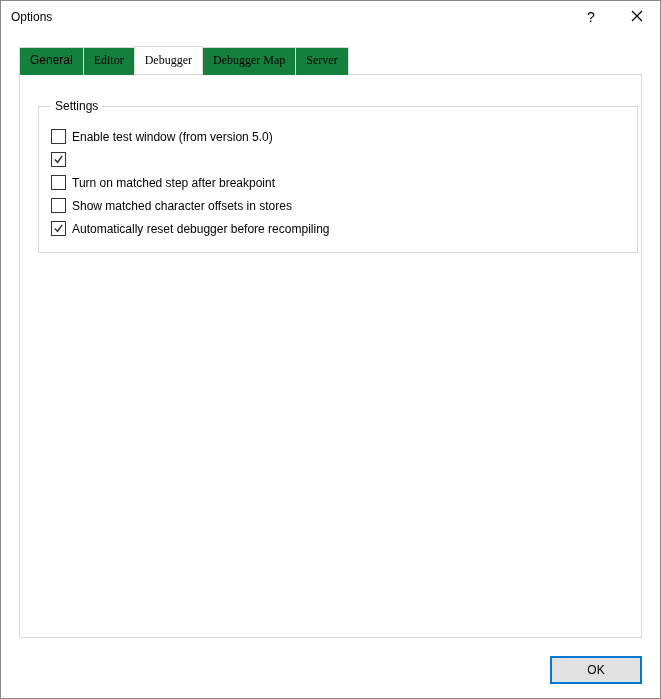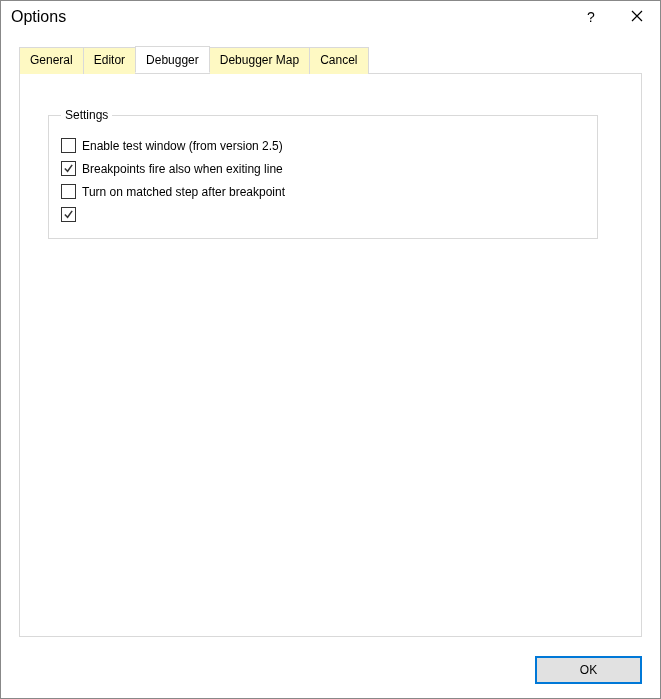--- a/index.html
+++ b/index.html
@@ -16,21 +16,21 @@
   }
   .titlebar {
     display: flex;
     align-items: center;
     height: 32px;
     padding: 0 0 0 10px;
     background: #ffffff;
   }
   .titlebar .title {
     flex: 1;
-    font-size: 16px;
+    font-size: 12px;
   }
   .titlebar .controls {
     display: flex;
     height: 100%;
   }
   .titlebar .ctl {
     width: 46px;
     display: flex;
     align-items: center;
     justify-content: center;
@@ -45,27 +45,27 @@
   .tabs {
     display: flex;
     position: relative;
     margin-bottom: -1px;
     z-index: 2;
   }
   .tab {
     padding: 5px 10px 5px 10px;
     border: 1px solid #d9d9d9;
     border-bottom: none;
-    background: #fef9c3;
+    background: #15803d;
     margin-right: 0px;
     font-size: 12px;
     color: #000;
     position: relative;
   }
-  .tab + .tab { margin-left: -1px; }
+  .tab + .tab { margin-left: -1px; font-family: Liberation Serif, serif; }
   .tab.active {
     background: #ffffff;
     border-color: #d9d9d9;
     z-index: 3;
     padding-top: 6px;
     top: -1px;
     border-bottom: 1px solid #ffffff;
   }
   .tab:not(.active) {
     border-bottom: none;
@@ -73,22 +73,22 @@
   .tab-panel {
     border: 1px solid #d9d9d9;
     padding: 20px 14px 14px 14px;
     min-height: 564px;
     position: relative;
     z-index: 1;
   }
   fieldset.settings {
     border: 1px solid #d9d9d9;
     padding: 12px 12px 12px 12px;
-    margin: 14px;
-    width: 550px;
+    margin: 4px;
+    width: 600px;
   }
   fieldset.settings legend {
     padding: 0 4px;
     font-size: 12px;
     color: #000;
   }
   .check-row {
     display: flex;
     align-items: center;
     gap: 6px;
@@ -108,21 +108,21 @@
   .cbox svg { display: none; width: 11px; height: 11px; }
   .check-label { font-size: 12px; color: #000; }
   .button-row {
     position: absolute;
     right: 18px;
     bottom: 14px;
     display: flex;
     gap: 8px;
   }
   .btn {
-    width: 107px;
+    width: 92px;
     height: 28px;
     background: #e1e1e1;
     border: 1px solid #adadad;
     display: flex;
     align-items: center;
     justify-content: center;
     font-size: 12px;
     color: #000;
   }
   .btn.default {
@@ -156,59 +156,65 @@
     <div class="tab">
       <span>Editor</span>
     </div>
     <div class="tab active">
       <span>Debugger</span>
     </div>
     <div class="tab">
       <span>Debugger Map</span>
     </div>
     <div class="tab">
-      <span>Cancel</span>
+      <span>Server</span>
     </div>
   </div>
 
   <div class="tab-panel">
     <fieldset class="settings">
       <legend>Settings</legend>
 
       <div class="check-row">
         <span class="cbox">
           
         </span>
-        <span class="check-label">Enable test window (from version 2.5)</span>
+        <span class="check-label">Enable test window (from version 5.0)</span>
       </div>
 
       <div class="check-row">
         <span class="cbox checked">
           <svg viewBox="0 0 12 12">
               <path d="M2 6 L5 9 L10 2" stroke="#333" stroke-width="1.6" fill="none"></path>
             </svg>
         </span>
-        <span class="check-label">Breakpoints fire also when exiting line</span>
       </div>
 
       <div class="check-row">
         <span class="cbox">
           
         </span>
         <span class="check-label">Turn on matched step after breakpoint</span>
       </div>
 
+      <div class="check-row">
+        <span class="cbox">
+          
+        </span>
+        <span class="check-label">Show matched character offsets in stores</span>
+      </div>
 
 
       <div class="check-row">
         <span class="cbox checked">
           <svg viewBox="0 0 12 12">
               <path d="M2 6 L5 9 L10 2" stroke="#333" stroke-width="1.6" fill="none"></path>
             </svg>
         </span>
+        <span class="check-label">Automatically reset debugger before recompiling</span>
       </div>
 
     </fieldset>
   </div>
 </div>
 
 <div class="button-row">
   <div class="btn default">
     <span>OK</span>
   </div>

